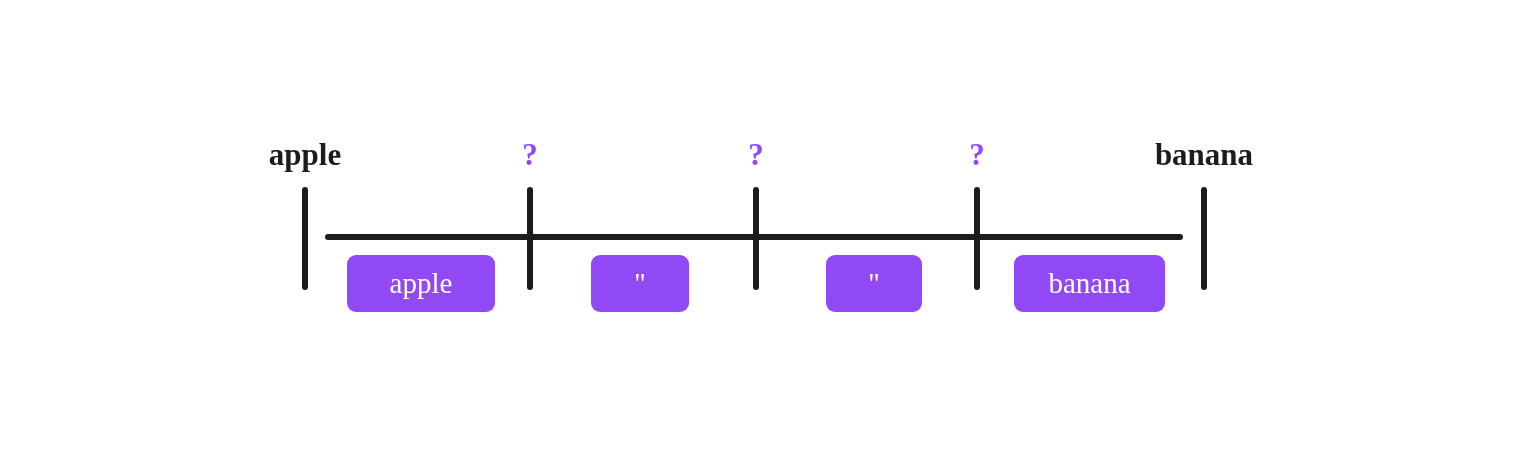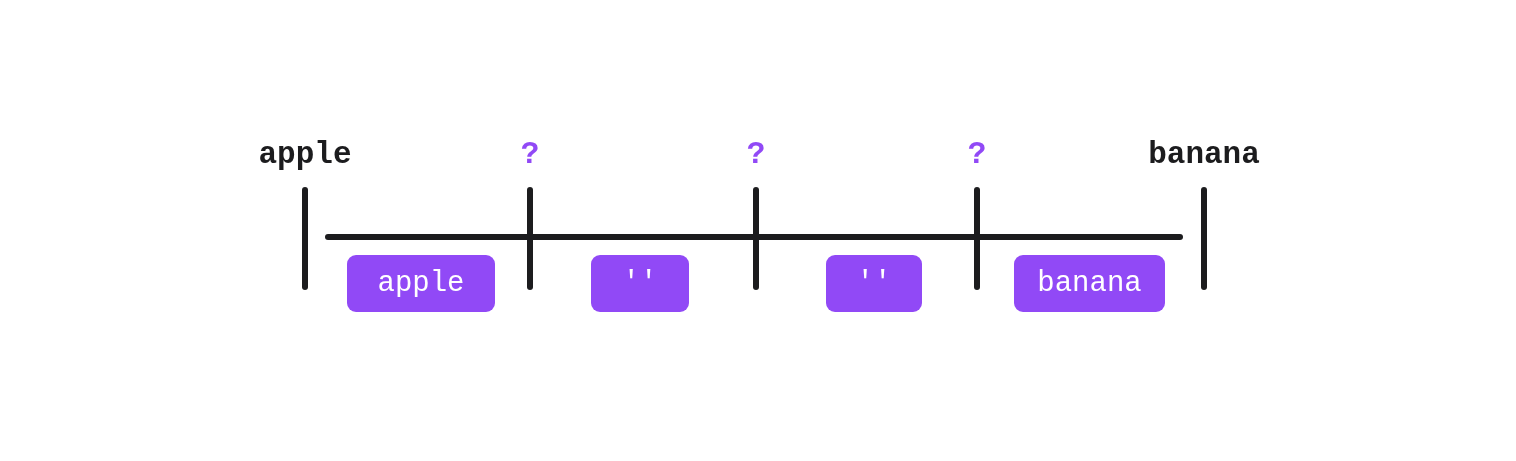--- a/index.html
+++ b/index.html
@@ -6,21 +6,21 @@
     margin: 0;
     padding: 0;
     background: #ffffff;
   }
   .canvas {
     position: relative;
     width: 1516px;
     height: 461px;
     background: #ffffff;
     overflow: hidden;
-    font-family: Liberation Mono, monospace;
+    font-family: Liberation Serif, serif;
   }
   .axis-line {
     position: absolute;
     height: 6px;
     border-radius: 3px;
   }
   .tick {
     position: absolute;
     width: 6px;
     border-radius: 3px;

